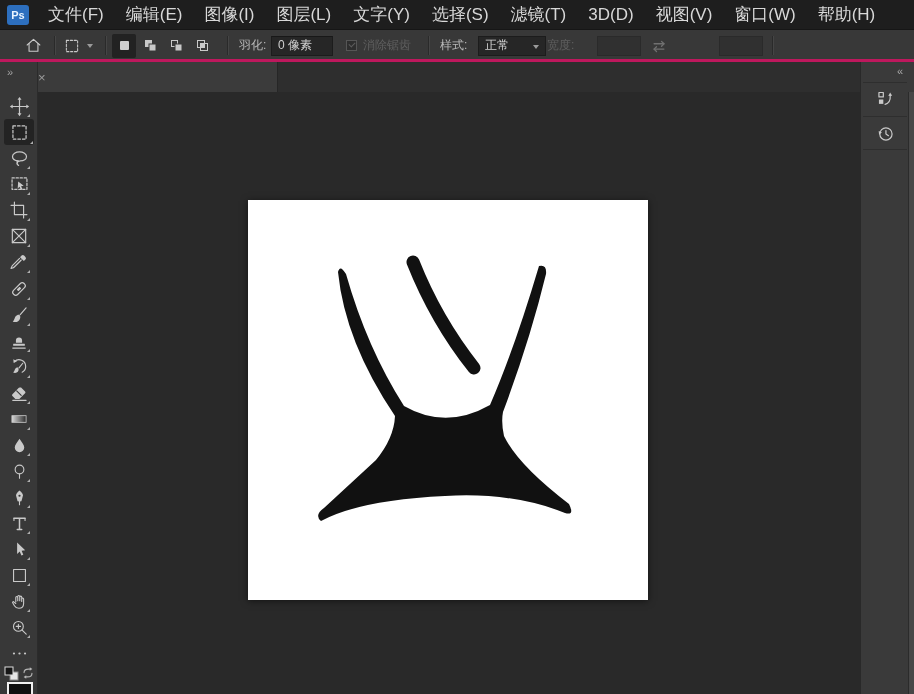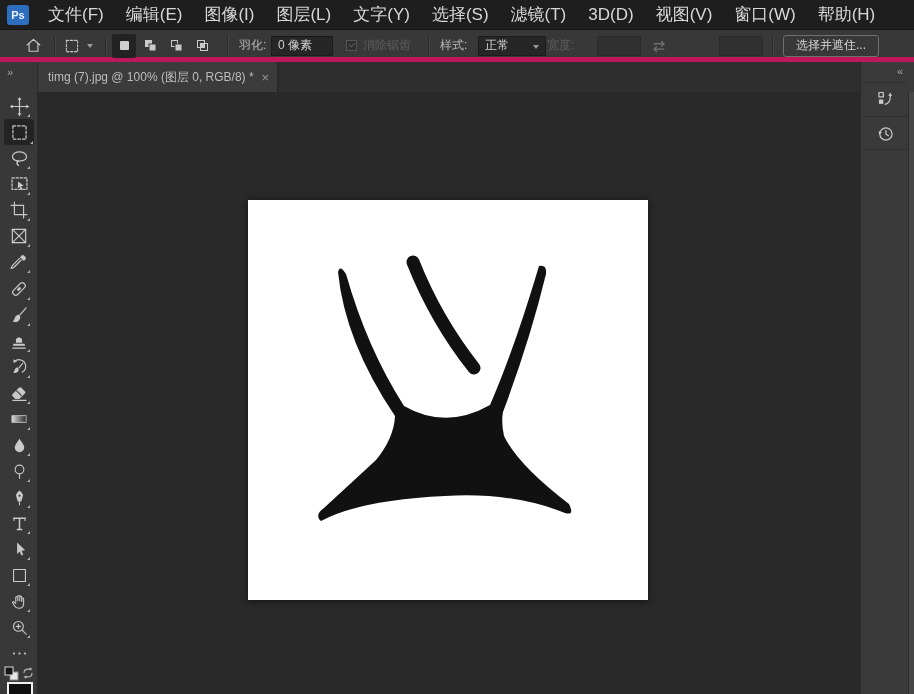--- a/index.html
+++ b/index.html
@@ -10,21 +10,21 @@
   
   .menubar { position:absolute; left:0; top:0; width:914px; height:30px; background:#1e1e1e;
              display:flex; align-items:center; border-bottom:1px solid #161616; }
   .ps-logo { width:22px; height:20px; margin-left:7px; border-radius:3px; background:#2d6fbe;
              color:#eaf4ff; font-size:11px; font-weight:bold; display:flex; align-items:center; justify-content:center; }
   .menu-items { display:flex; align-items:center; margin-left:8px; height:100%; }
   .menu-item { padding:0 11px; font-size:17px; color:#d8d8d8; line-height:30px; cursor:default; }
 
   
   .optionsbar { position:absolute; left:0; top:30px; width:914px; height:32px; background:#383838;
-                border-bottom:5px solid #be185d; }
+                border-bottom:3px solid #be185d; }
   .ob { position:absolute; top:0; height:31px; display:flex; align-items:center; }
   .vdiv { position:absolute; top:6px; width:1px; height:19px; background:#2a2a2a; box-shadow:1px 0 0 #454545; }
   .ob-label { font-size:12px; color:#b8b8b8; }
   .ob-label.dim { color:#5f5f5f; }
   .ob-input { background:#262626; border:1px solid #1c1c1c; border-top-color:#181818; height:20px;
               color:#d0d0d0; font-size:12px; display:flex; align-items:center; padding-left:6px; }
   .ob-input.disabled { background:#303030; border-color:#2a2a2a; }
   .mode-btn { width:24px; height:24px; border-radius:2px; display:flex; align-items:center; justify-content:center; }
   .mode-btn.sel { background:#222222; }
   .dd { background:#262626; border:1px solid #1c1c1c; height:20px; width:68px; color:#d0d0d0;
@@ -179,23 +179,20 @@
       </svg>
     </div>
     <div class="ob" style="left:724px;">
       <span class="ob-label dim">高度:</span>
     </div>
     <div class="ob" style="left:719px;">
       <div class="ob-input disabled" style="width:44px;"></div>
     </div>
     <div class="vdiv" style="left:772px;"></div>
 
-    <div class="ob" style="left:783px;">
-      <button class="push-btn">选择并遮住...</button>
-    </div>
   </div>
 
   <div class="toolbar">
     <div class="tb-collapse">»</div>
 
     <div class="tool fly" style="top:32px;">
       <svg class="ti" width="21" height="21" viewBox="0 0 24 24">
         <line x1="12" y1="4" x2="12" y2="20"></line>
           <line x1="4" y1="12" x2="20" y2="12"></line>
         <path class="f" d="M12 1l2.3 3.2H9.7z"></path>
@@ -373,21 +370,20 @@
         </g>
         <path d="M10 1.5l3 2-3 2z" fill="#b5b5b5"></path>
         <path d="M6 10.5l-3 2 3 2z" fill="#b5b5b5"></path>
       </svg>
     </div>
     <div class="fg-swatch"></div>
   </div>
 
   <div class="tabstrip">
     <div class="doc-tab">
-      <span class="title">timg (7).jpg @ 100% (图层 0, RGB/8) *</span>
       <span class="close">×</span>
     </div>
   </div>
 
   <div class="dock">
     <div class="dock-collapse">«</div>
     <div class="dock-btns">
       <div class="dock-btn">
         <svg class="ti" width="21" height="21" viewBox="0 0 24 24">
           <rect x="4.5" y="4" width="5" height="5"></rect>

